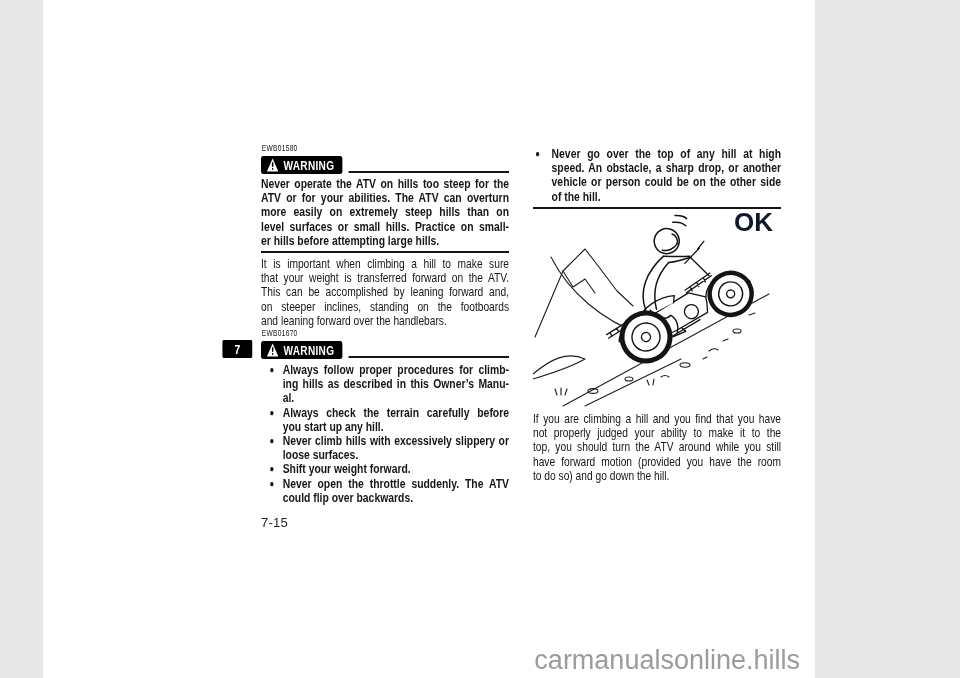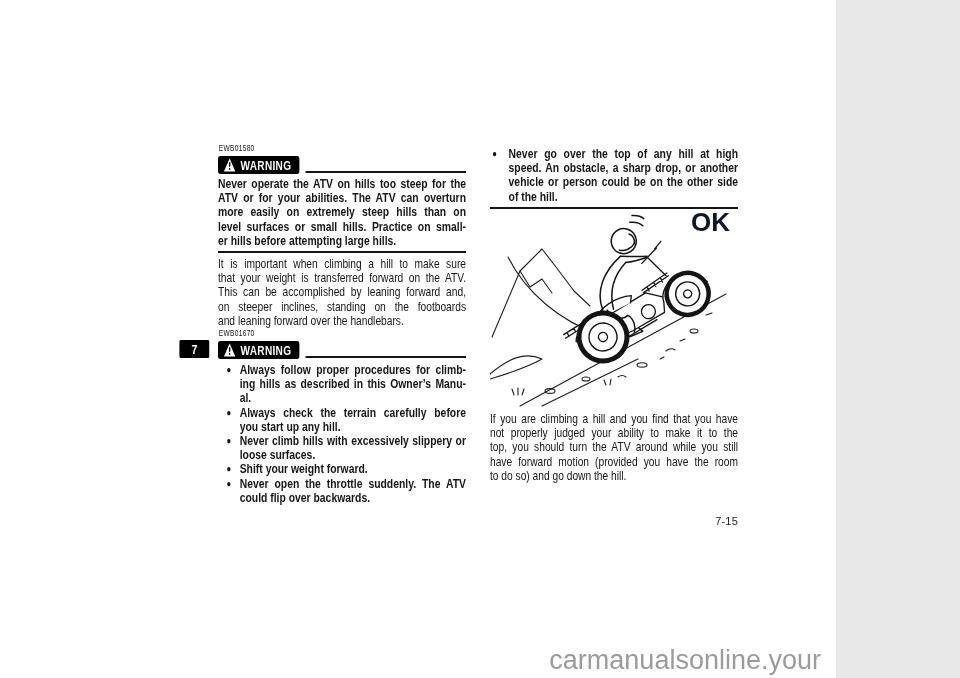--- a/index.html
+++ b/index.html
@@ -1,17 +1,17 @@
 <!DOCTYPE html>
 <html><head>
 <meta charset="utf-8">
 <style>
   html,body{margin:0;padding:0;background:#e8e8e8}
-  .page{position:relative;width:836px;height:678px;background:#ffffff;overflow:hidden;
-        font-family:"Liberation Sans","DejaVu Sans",sans-serif;color:#161616;}
+  .page{position:relative;width:772px;height:678px;background:#ffffff;overflow:hidden;
+        font-family:"Liberation Sans","DejaVu Sans",sans-serif;color:#161616;margin-left:43px;}
   
   .colwrap{position:absolute;width:320px;transform:scaleX(0.775);transform-origin:0 0;}
   #leftcol{left:218px;top:143px}
   #rtext1{left:490px;top:144px;padding-top:3px}
   #rtext2{left:490px;top:412px}
   .ewb{font-size:8.5px;line-height:11px;letter-spacing:.4px;margin-left:1px}
   .wrow{display:flex;align-items:flex-end;height:20px;margin-bottom:1px}
   .wrow.rel{position:relative}
   .wbox{display:flex;align-items:center;gap:6px;background:#000;color:#fff;height:18px;
         padding:0 10px 0 7px;border-radius:3px;font-weight:bold;font-size:13px;letter-spacing:.4px;flex:0 0 auto}
@@ -26,21 +26,21 @@
   .b{display:flex}
   .dot{flex:0 0 17px;padding-left:11px;font-size:10px;line-height:14.2px}
   #rtext1 .dot{flex:0 0 21px;padding-left:3px}
   .btxt{flex:1}
   #rtext1 .bullets{margin-top:0}
   .chaptab{position:absolute;left:-50px;top:1px;width:39px;height:18px;background:#000;color:#fff;
            font-weight:bold;font-size:13.5px;display:flex;align-items:center;justify-content:center;border-radius:2px}
   .figure{position:absolute;left:490px;top:209px;width:248px;height:198px}
   .figure svg{position:absolute;left:0;top:0}
   .ok{position:absolute;top:0;right:8px;font-size:26px;font-weight:bold;color:#0f172a;line-height:26px}
-  .pageno{position:absolute;left:218px;top:515px;width:520px;text-align:right;font-size:11px;
+  .pageno{position:absolute;left:218px;top:515px;width:520px;text-align:left;font-size:13px;
           letter-spacing:.2px;color:#262626}
   .watermark{position:absolute;right:15px;bottom:3px;font-size:27px;color:#9b9b9b;line-height:30px}
 </style>
 </head>
 <body>
 
 <div class="page">
 
   <div class="colwrap" id="leftcol">
     <div class="ewb">EWB01580</div>
@@ -199,14 +199,14 @@
     <div class="para">
         <div class="ln j">If you are climbing a hill and you find that you have</div>
         <div class="ln j">not properly judged your ability to make it to the</div>
         <div class="ln j">top, you should turn the ATV around while you still</div>
         <div class="ln j">have forward motion (provided you have the room</div>
         <div class="ln">to do so) and go down the hill.</div>
       </div>
   </div>
 
   <div class="pageno">7-15</div>
-  <div class="watermark">carmanualsonline.your</div>
+  <div class="watermark">carmanualsonline.hills</div>
 </div>
 
 </body></html>

